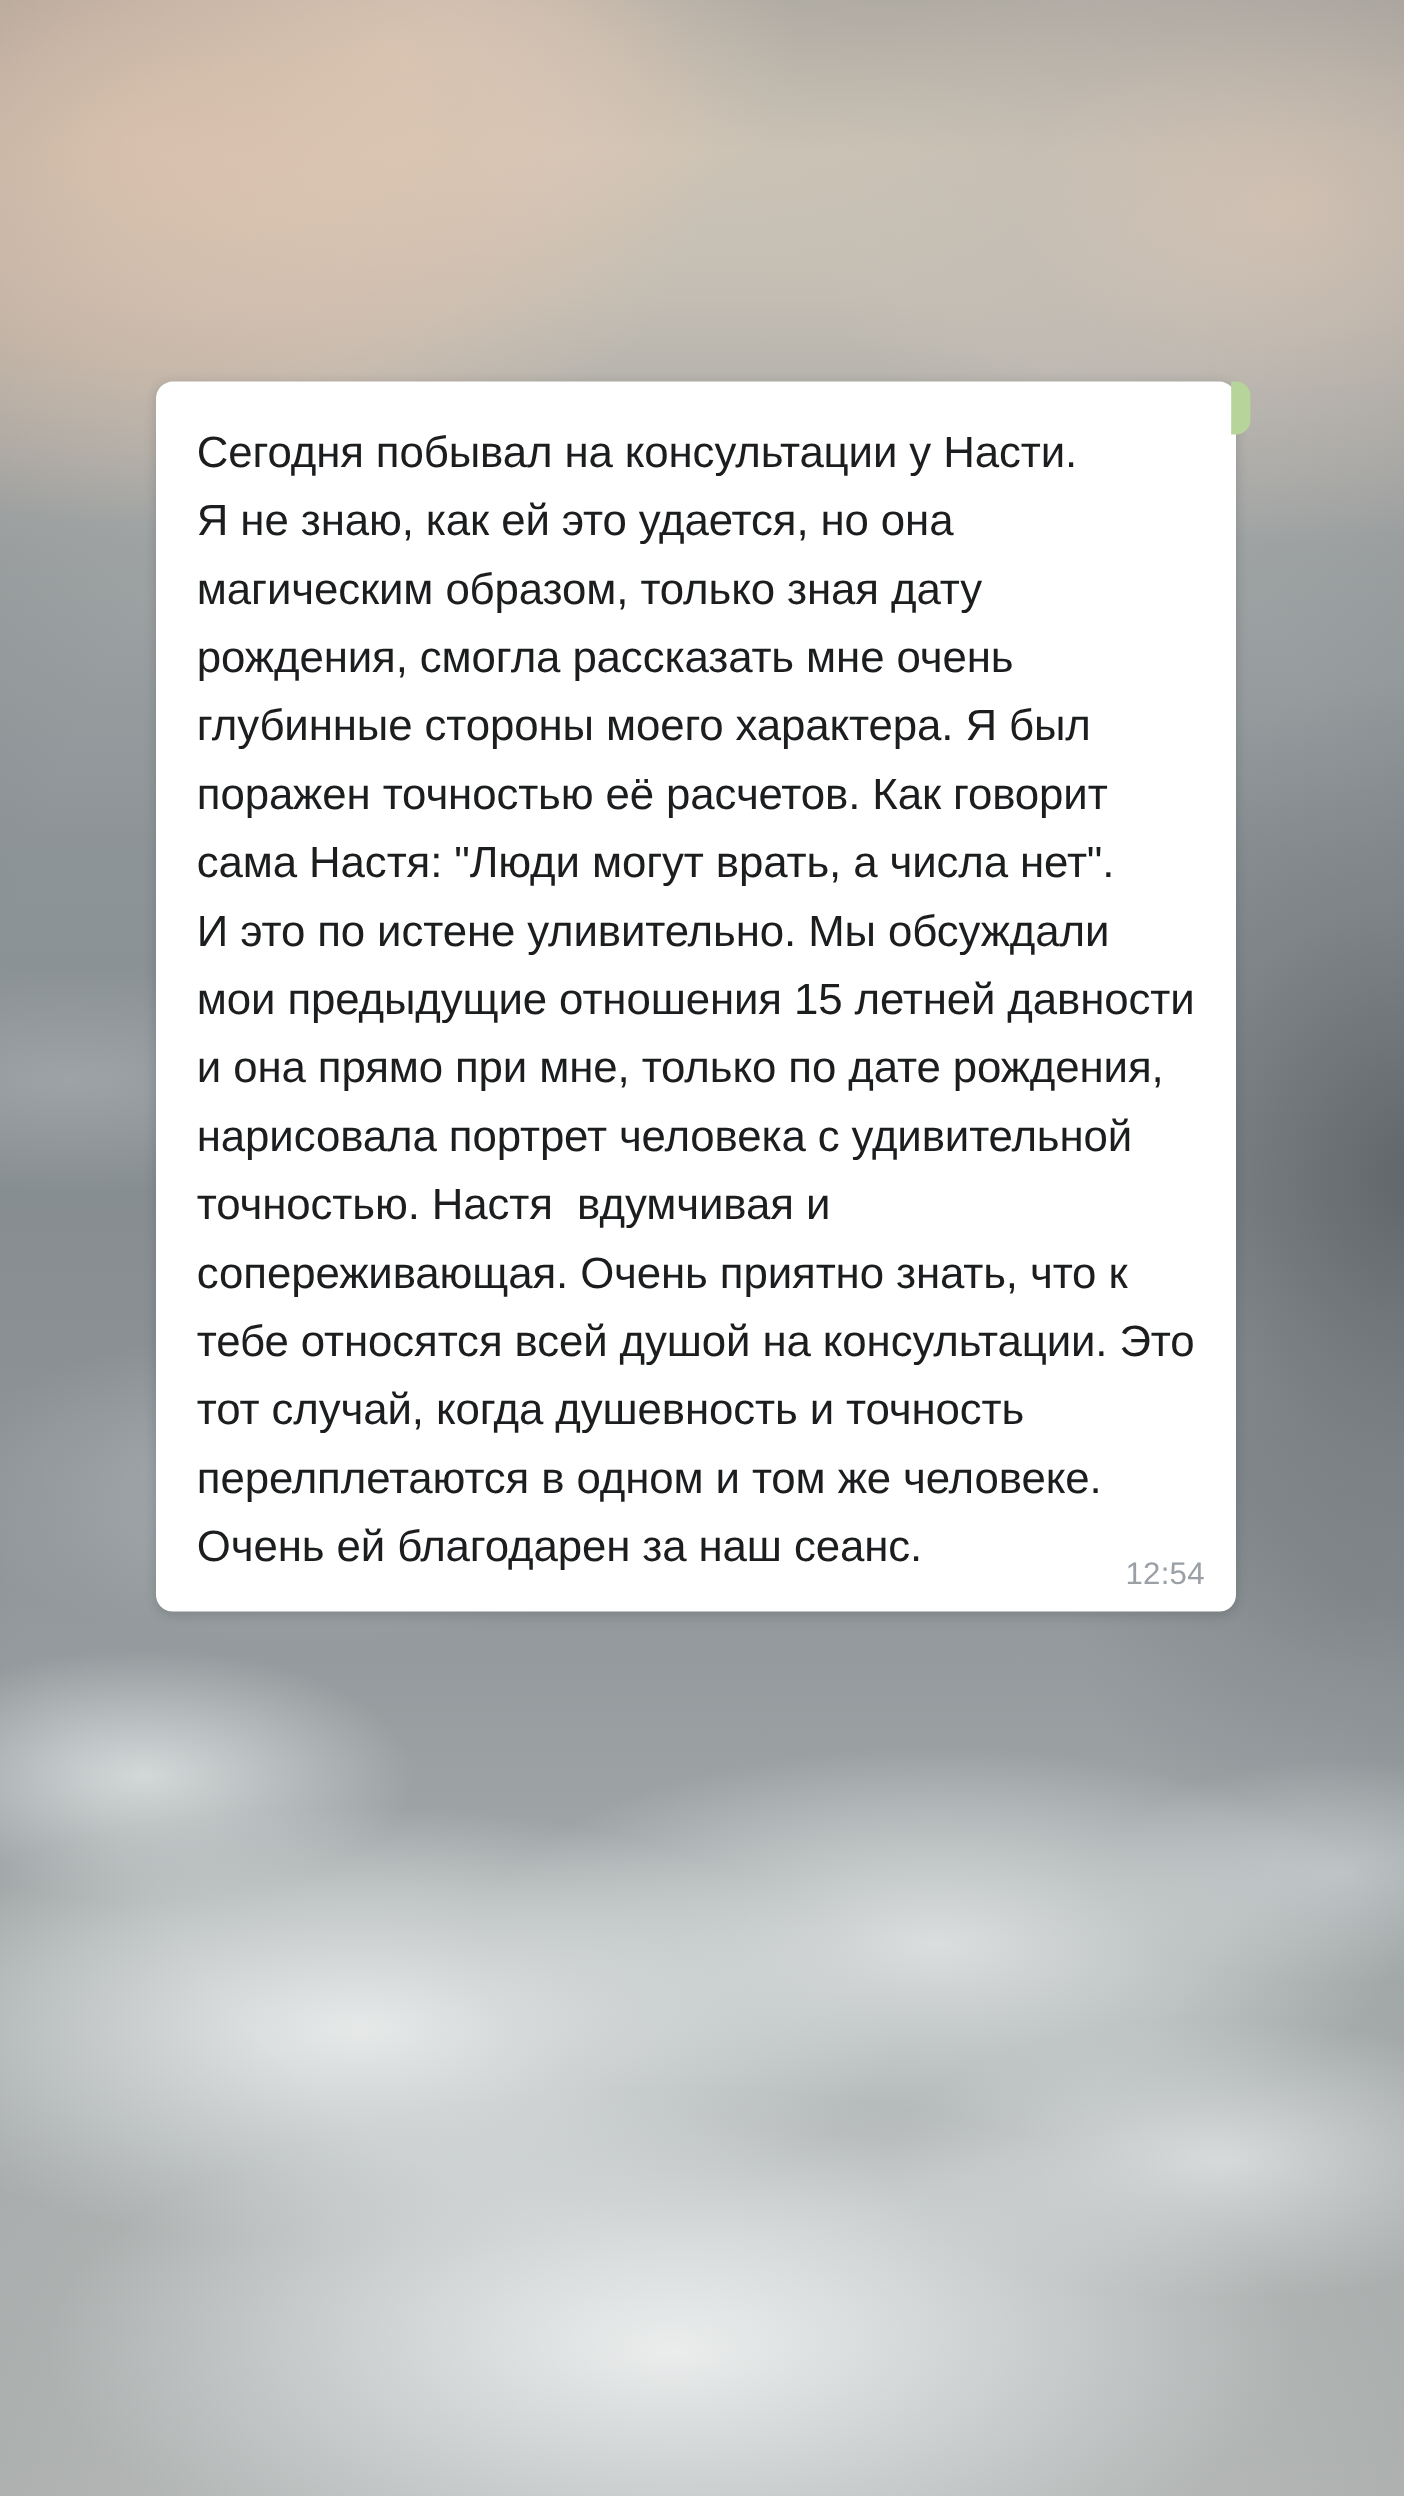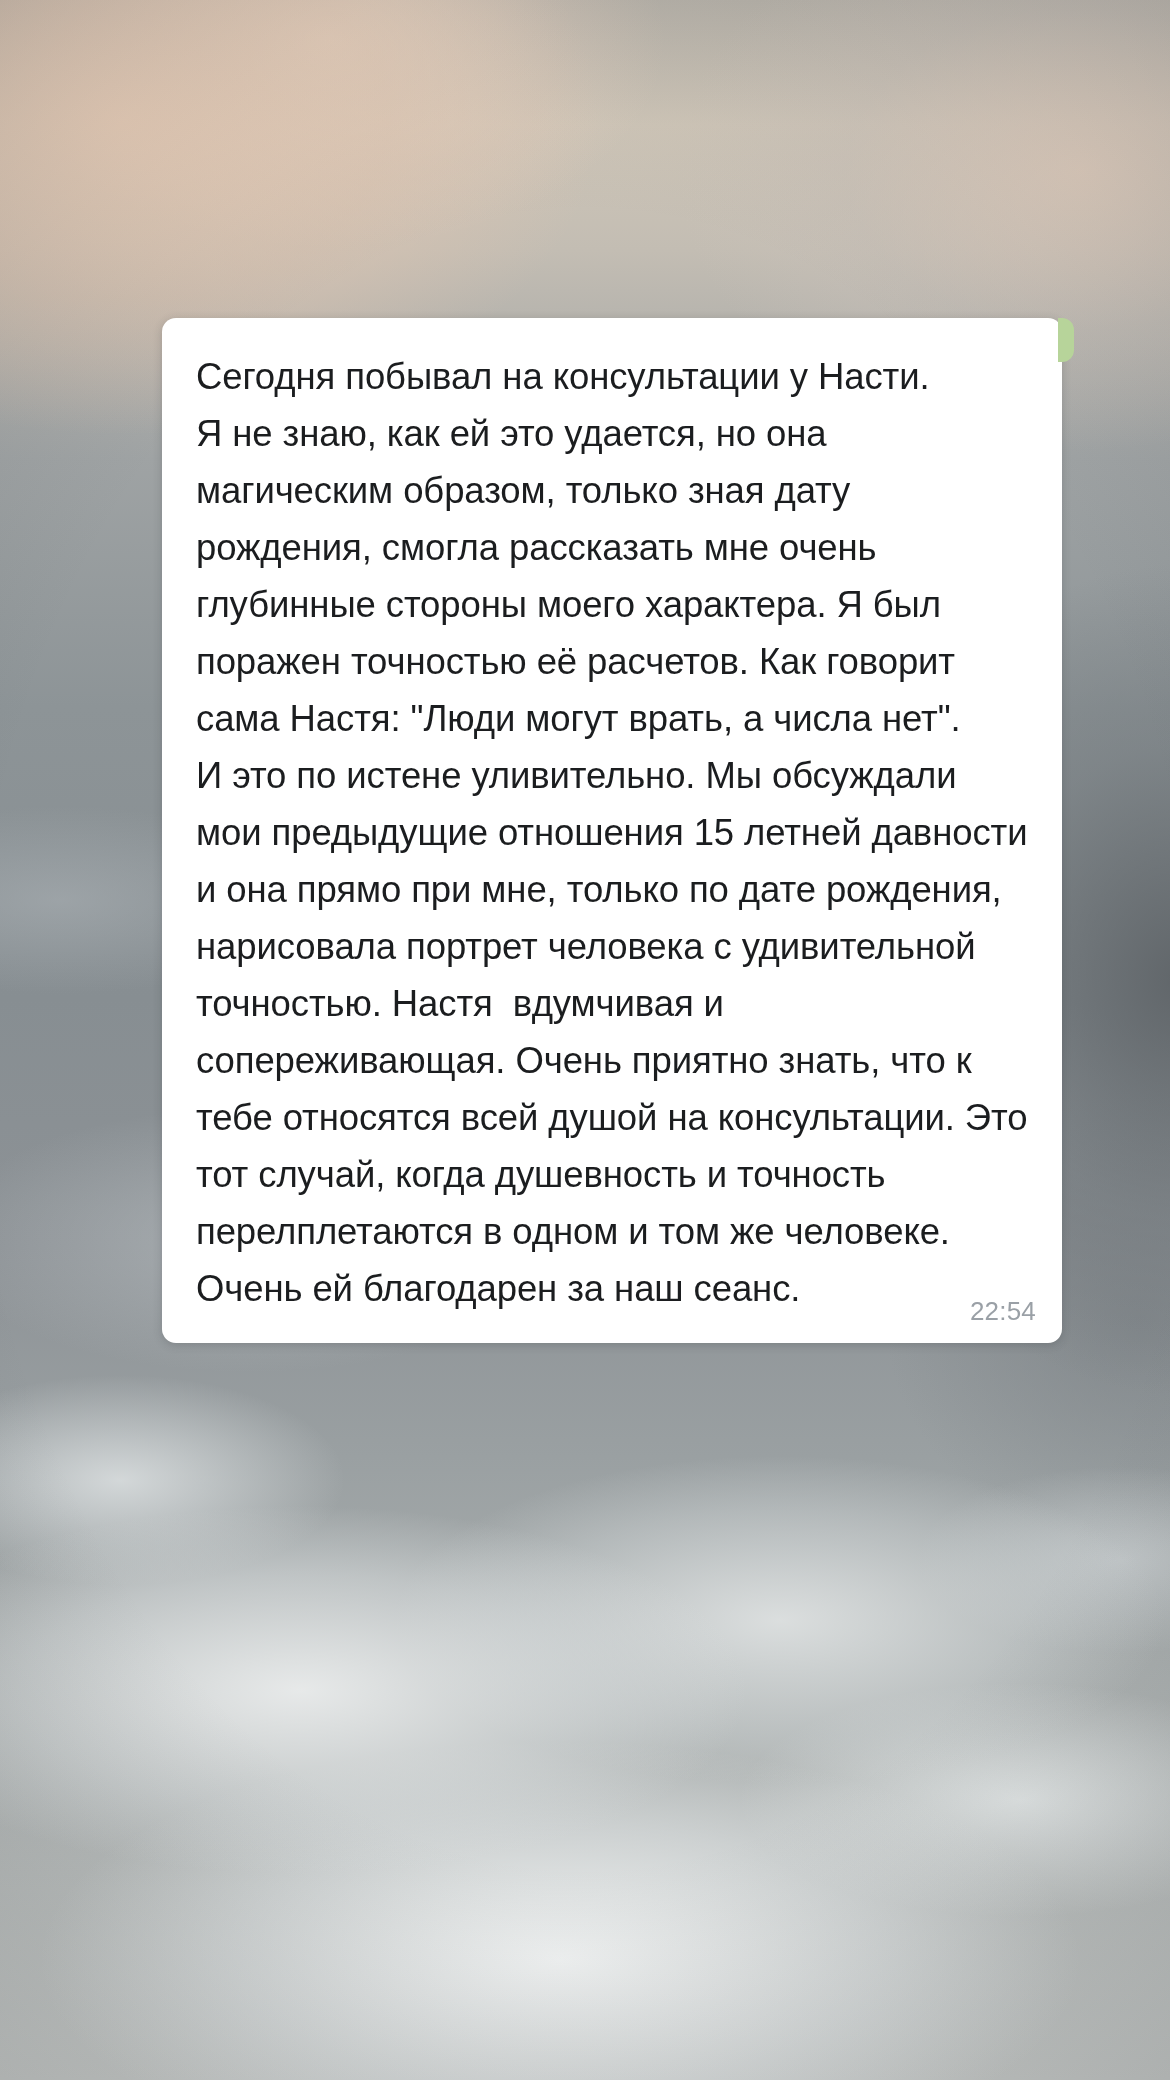--- a/index.html
+++ b/index.html
@@ -74,21 +74,20 @@
     background:
       radial-gradient(ellipse 1100px 1500px at 585px 1040px, rgba(0,0,0,0) 55%, rgba(60,64,68,0.22) 100%);
   }
 
   
   .bubble-wrap {
     position: absolute;
     left: 130px;
     top: 318px;
     width: 900px;
-    margin-left: 32px;
   }
   .bubble {
     position: relative;
     background: #ffffff;
     border-radius: 14px 14px 14px 14px;
     padding: 30px 34px 26px 34px;
     box-sizing: border-box;
     width: 900px;
     box-shadow: 0 2px 10px rgba(40,45,50,0.22);
   }
@@ -144,18 +143,18 @@
   <div class="bg-layer bg-cloud-a"></div>
   <div class="bg-layer bg-vignette"></div>
 
   <div class="bubble-wrap">
     <div class="bubble">
       <div class="bubble-accent"></div>
       <div class="bubble-text">Сегодня побывал на консультации у Насти.
 Я не знаю, как ей это удается, но она магическим образом, только зная дату рождения, смогла рассказать мне очень глубинные стороны моего характера. Я был поражен точностью её расчетов. Как говорит сама Настя: "Люди могут врать, а числа нет".
 И это по истене уливительно. Мы обсуждали мои предыдущие отношения 15 летней давности и она прямо при мне, только по дате рождения, нарисовала портрет человека с удивительной точностью. Настя  вдумчивая и сопереживающая. Очень приятно знать, что к тебе относятся всей душой на консультации. Это тот случай, когда душевность и точность перелплетаются в одном и том же человеке. Очень ей благодарен за наш сеанс.</div>
       <div class="bubble-meta">
-        <span class="timestamp">22:54</span>
+        <span class="timestamp">12:54</span>
       </div>
     </div>
   </div>
 
 </div>
 
 </body></html>

